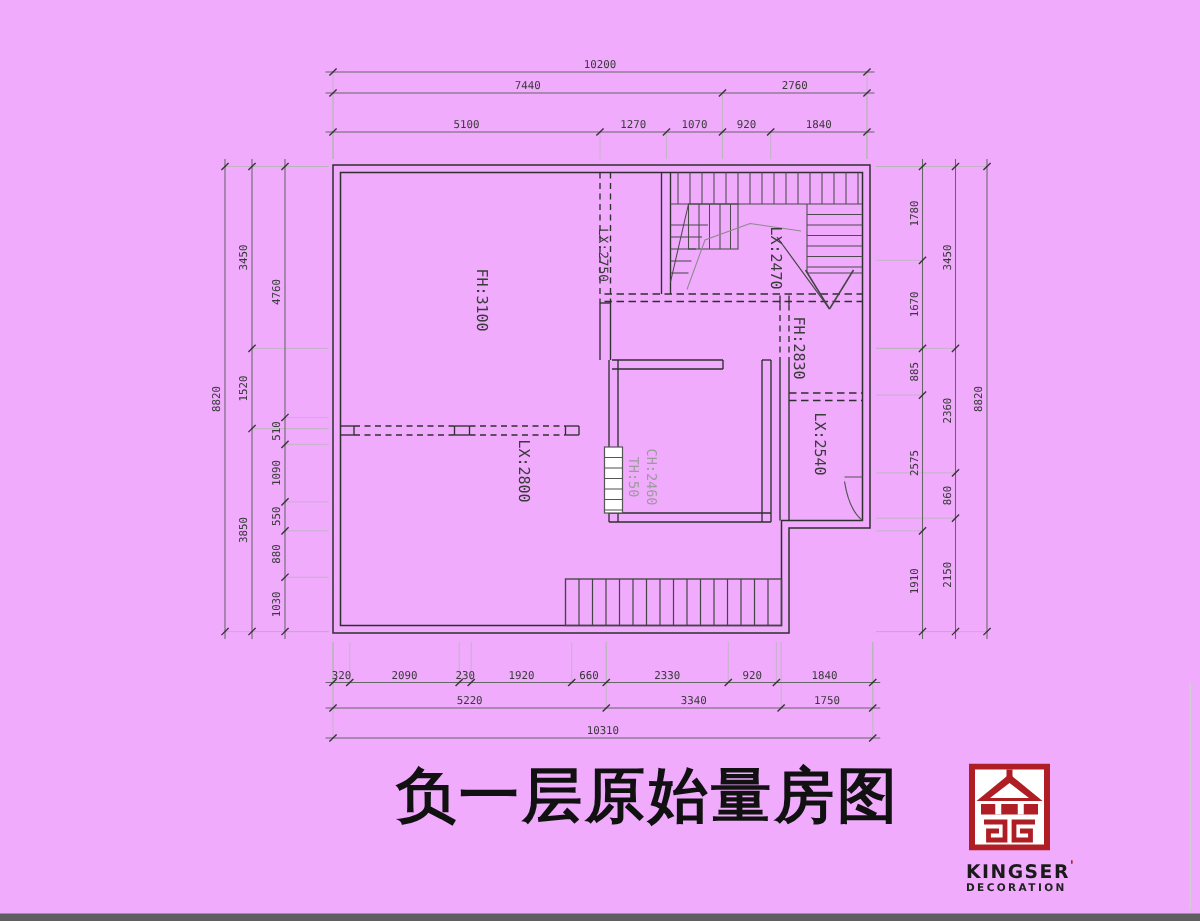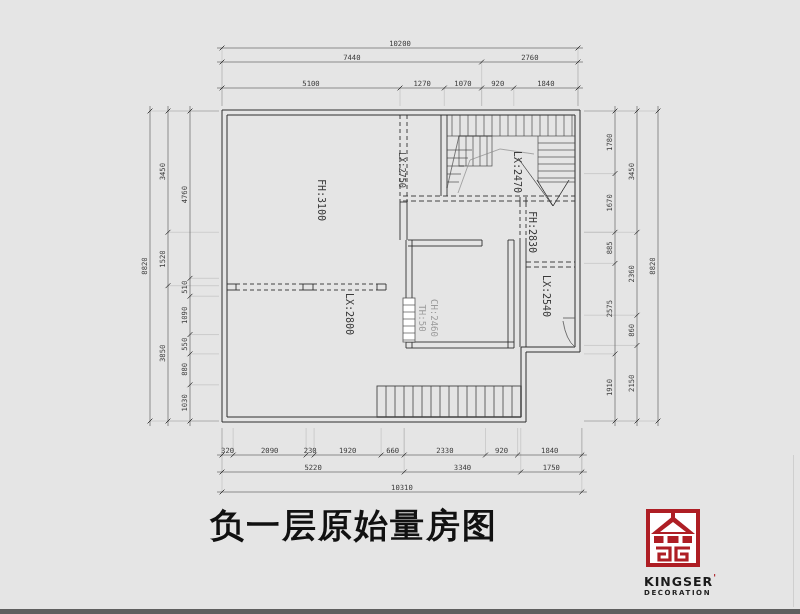--- a/index.html
+++ b/index.html
@@ -1,20 +1,20 @@
 <!DOCTYPE html>
 <html><head>
 <meta charset="utf-8">
 <style>
   html,body{margin:0;padding:0;width:800px;height:614px;background:#ffffff;overflow:hidden;
     font-family:"DejaVu Sans","Liberation Sans",sans-serif;}
-  .sheet{position:relative;width:800px;height:614px;background:#e5e5e5;}
+  .sheet{position:relative;width:800px;height:614px;background:#f0abfc;}
   #plan-svg{position:absolute;left:0;top:0;}
-  .title{position:absolute;left:210px;top:503px;width:390px;text-align:left;
-    font-size:34px;font-weight:bold;color:#111;letter-spacing:2px;
+  .title{position:absolute;left:210px;top:503px;width:390px;text-align:right;
+    font-size:40px;font-weight:bold;color:#111;letter-spacing:2px;
     font-family:"DejaVu Sans","Liberation Sans",sans-serif;}
   .logo{position:absolute;left:644px;top:509px;width:58px;text-align:center;}
   .logo .brand{font-size:12.5px;font-weight:bold;color:#1a1a1a;letter-spacing:1px;line-height:14px;}
   .logo .brand .mark{color:#ae1e24;font-size:9px;vertical-align:super;}
   .logo .subtitle{font-size:7px;font-weight:bold;color:#222;letter-spacing:1.6px;line-height:8px;}
   .tagline{position:absolute;right:14px;top:570px;font-size:19px;color:#3f3f3f;font-weight:600;
     font-family:"DejaVu Serif","Liberation Serif",serif;letter-spacing:1px;}
   .edge-right{position:absolute;left:793px;top:455px;width:1px;height:152px;background:#cfcfcf;}
   .edge-bottom{position:absolute;left:0;top:609px;width:800px;height:5px;background:#5f5f5f;}
   text{font-family:"DejaVu Sans Mono","Liberation Mono",monospace;}

